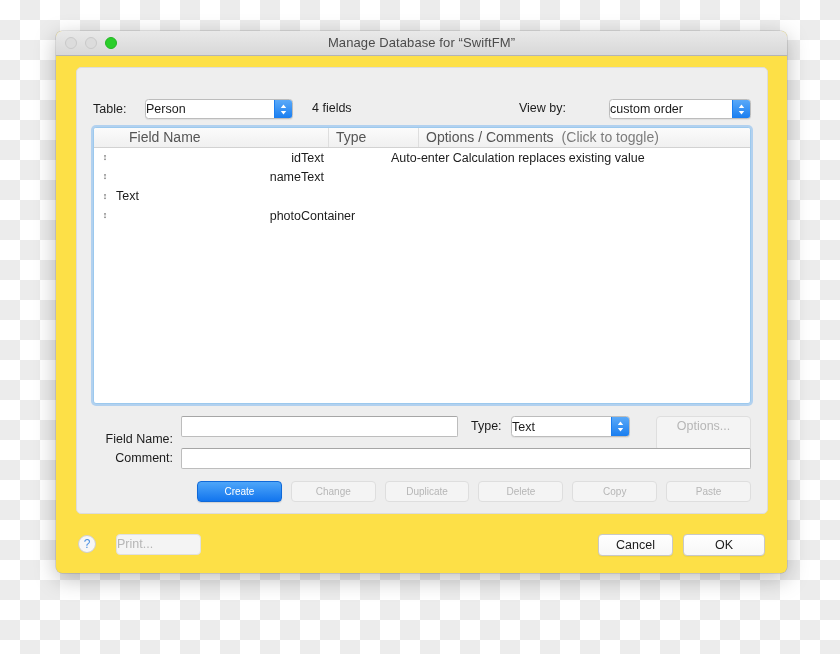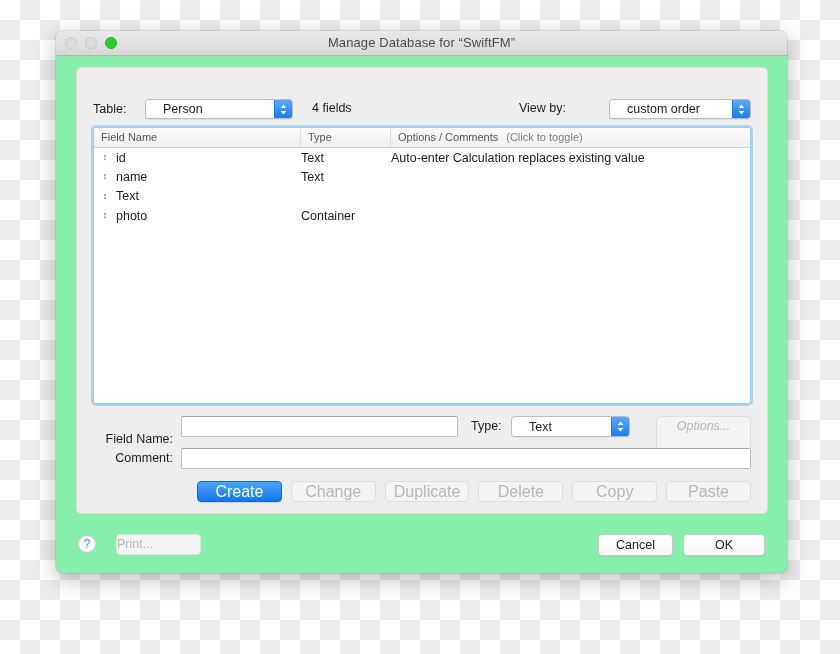--- a/index.html
+++ b/index.html
@@ -20,21 +20,21 @@
     background-position: 0 0, 20px 20px;
   }
 
   
   #window {
     position: absolute;
     left: 56px;
     top: 31px;
     width: 731px;
     height: 542px;
-    background: #86efac;
+    background: #fde047;
     border-radius: 6px;
     box-shadow: 0 6px 22px rgba(0,0,0,0.26), 0 0 0 0.5px rgba(0,0,0,0.18);
     overflow: hidden;
   }
 
   
   #titlebar {
     position: relative;
     height: 24px;
     background: linear-gradient(to bottom, #e9e9e9, #d8d8d8);
@@ -123,21 +123,21 @@
   .popup {
     position: relative;
     box-sizing: border-box;
     height: 20px;
     background: #ffffff;
     border: 1px solid #bcbcbc;
     border-radius: 3.5px;
     box-shadow: 0 1px 1px rgba(0,0,0,0.06);
     display: inline-flex;
     align-items: center;
-    padding-left: 17px;
+    padding-left: 0;
     font-size: 12.5px;
     color: #1c1c1c;
     overflow: hidden;
   }
   .popup .arrows {
     position: absolute;
     right: 0px;
     top: 0px;
     bottom: 0px;
     width: 17px;
@@ -189,22 +189,23 @@
     border: 1px solid #9cc9ee;
     border-radius: 3px;
     box-shadow: 0 0 0 2px rgba(130,185,240,0.55);
     overflow: hidden;
   }
   #listhead {
     display: flex;
     height: 19px;
     background: linear-gradient(to bottom, #fbfbfb, #f0f0f0);
     border-bottom: 1px solid #d2d2d2;
-    font-size: 11px;
+    font-size: 14px;
     color: #555555;
+    padding-left: 28px;
   }
   #listhead .hc {
     line-height: 19px;
     padding-left: 7px;
     border-right: 1px solid #dedede;
     box-sizing: border-box;
     white-space: nowrap;
     overflow: hidden;
   }
   #listhead .hc.c1 { width: 207px; }
@@ -219,21 +220,21 @@
     font-size: 12.5px;
     color: #1c1c1c;
   }
   .frow .drag {
     width: 22px;
     text-align: center;
     font-size: 9px;
     color: #4a4a4a;
     line-height: 1;
   }
-  .frow .cname { width: 185px; }
+  .frow .cname { width: 185px; text-align: right; }
   .frow .ctype { width: 90px; }
   .frow .copts { flex: 1; }
 
   
   #fieldname-row {
     position: absolute;
     left: 16px;
     top: 348px;
     right: 16px;
     height: 22px;
@@ -254,21 +255,20 @@
     position: absolute; right: 0; top: 0;
     width: 95px; height: 35px;
     border: 1px solid #dedede;
     border-radius: 4px;
     background: #f4f4f4;
     color: #b6b6b6;
     font-size: 12.5px;
     line-height: 19px;
     text-align: center;
     box-sizing: border-box;
-    font-style: italic;
   }
 
   #comment-row {
     position: absolute;
     left: 16px;
     top: 380px;
     right: 16px;
     height: 22px;
   }
   #comment-label { position: absolute; left: 0; top: 3px; width: 80px; text-align: right; }
@@ -279,21 +279,21 @@
     left: 120px;
     right: 16px;
     top: 413px;
     display: flex;
     gap: 9px;
   }
   .abtn {
     width: 94px;
     height: 21px;
     border-radius: 4px;
-    font-size: 16px;
+    font-size: 10px;
     line-height: 19px;
     text-align: center;
     box-sizing: border-box;
     border: 1px solid #dedede;
     background: #f4f4f4;
     color: #b6b6b6;
   }
   .abtn.primary {
     background: linear-gradient(to bottom, #4ea6f9, #1275ee);
     border: 1px solid #1069d8;

